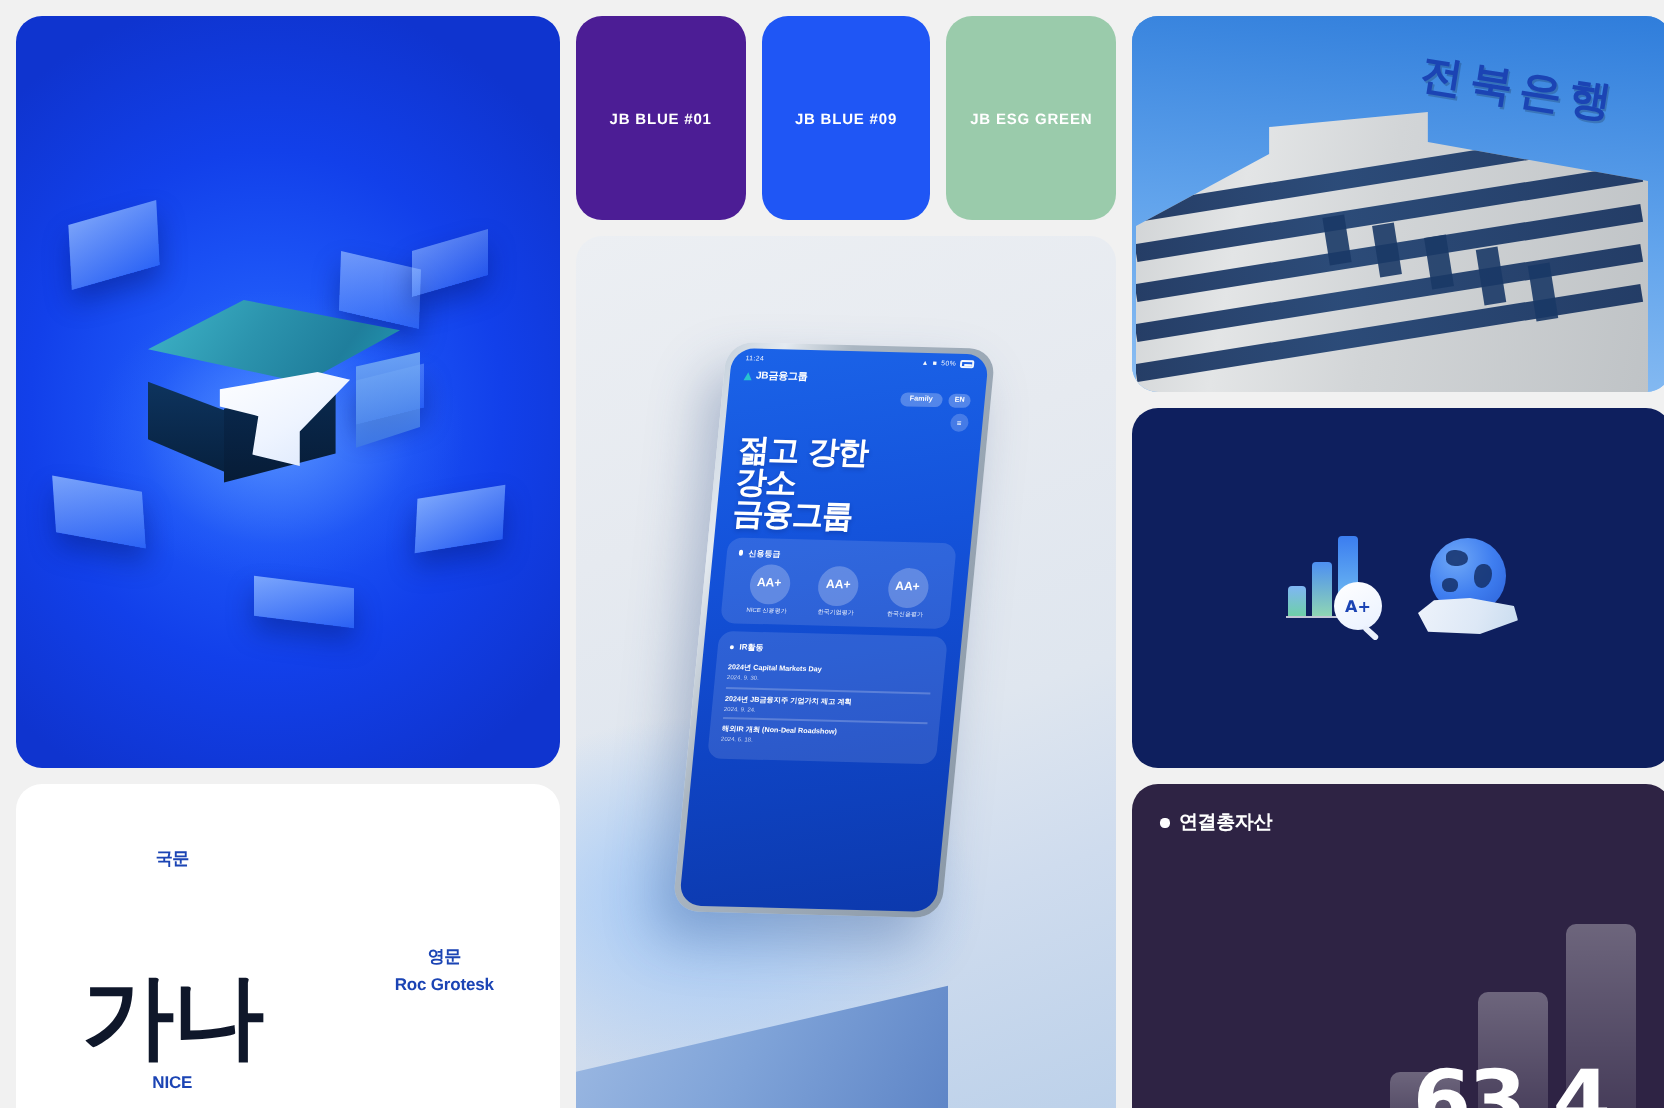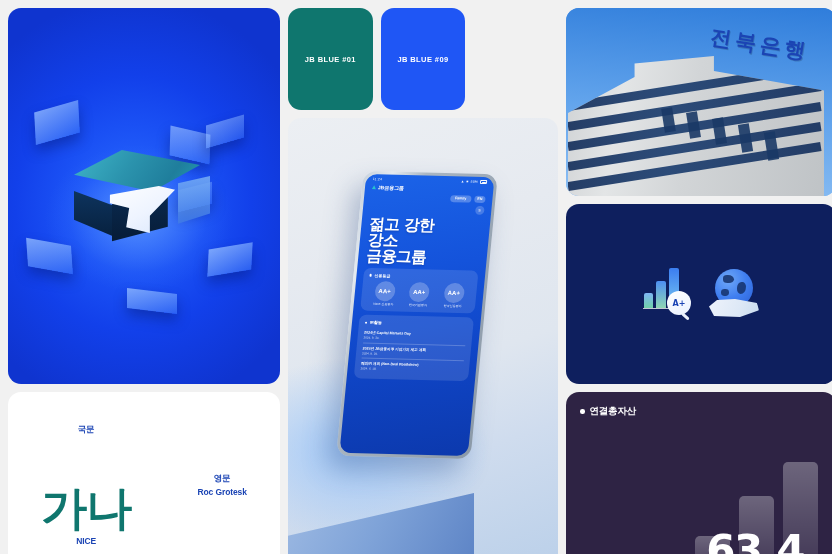--- a/index.html
+++ b/index.html
@@ -172,21 +172,21 @@
   .ndate { font-size: 3px; opacity: .72; margin-top: 1px; }
 
   
   .typocard {
     grid-column: 1; grid-row: 4 / span 2;
     background: #fff;
     display: flex; align-items: center; justify-content: space-around;
   }
   .typo { display: flex; flex-direction: column; align-items: center; gap: 2px; }
   .typo-kind { font-size: 8.5px; font-weight: 700; color: #1b44b4; letter-spacing: -.2px; }
-  .typo-glyph { font-size: 46px; font-weight: 800; color: #0f766e; line-height: 1.1;
+  .typo-glyph { font-size: 46px; font-weight: 800; color: #0f172a; line-height: 1.1;
                 letter-spacing: -1px; font-family: "DejaVu Sans", sans-serif; margin-top: 45px; }
   .typo-name { font-size: 8.5px; font-weight: 700; color: #1b44b4; letter-spacing: -.1px; }
 
   
   .esgcard {
     grid-column: 3; grid-row: 3;
     background: #0e1f5e;
     display: flex; align-items: center; justify-content: center; gap: 18px;
   }
   .esgicon { position: relative; }
@@ -267,25 +267,28 @@
     <div class="logo3d">
       <div class="lg-top"></div>
       <div class="lg-left"></div>
       <div class="lg-right"></div>
       <div class="lg-side"></div>
       <div class="lg-mark"></div>
     </div>
   </div>
 
   <div class="swrow">
-    <div class="card swatch" style="background:#0f766e">
+    <div class="card swatch" style="background:#4c1d95">
       <span>JB BLUE #01</span>
     </div>
     <div class="card swatch" style="background:#1f56f5">
       <span>JB BLUE #09</span>
+    </div>
+    <div class="card swatch" style="background:#9acbab">
+      <span>JB ESG GREEN</span>
     </div>
   </div>
 
   <div class="card building">
     <div class="sky"></div>
     <div class="tower"></div>
     <div class="floors">
       <div class="fl" style="top:52px; transform:rotate(-9deg);"></div>
       <div class="fl" style="top:72px; transform:rotate(-9deg);"></div>
       <div class="fl" style="top:92px; transform:rotate(-9deg);"></div>

